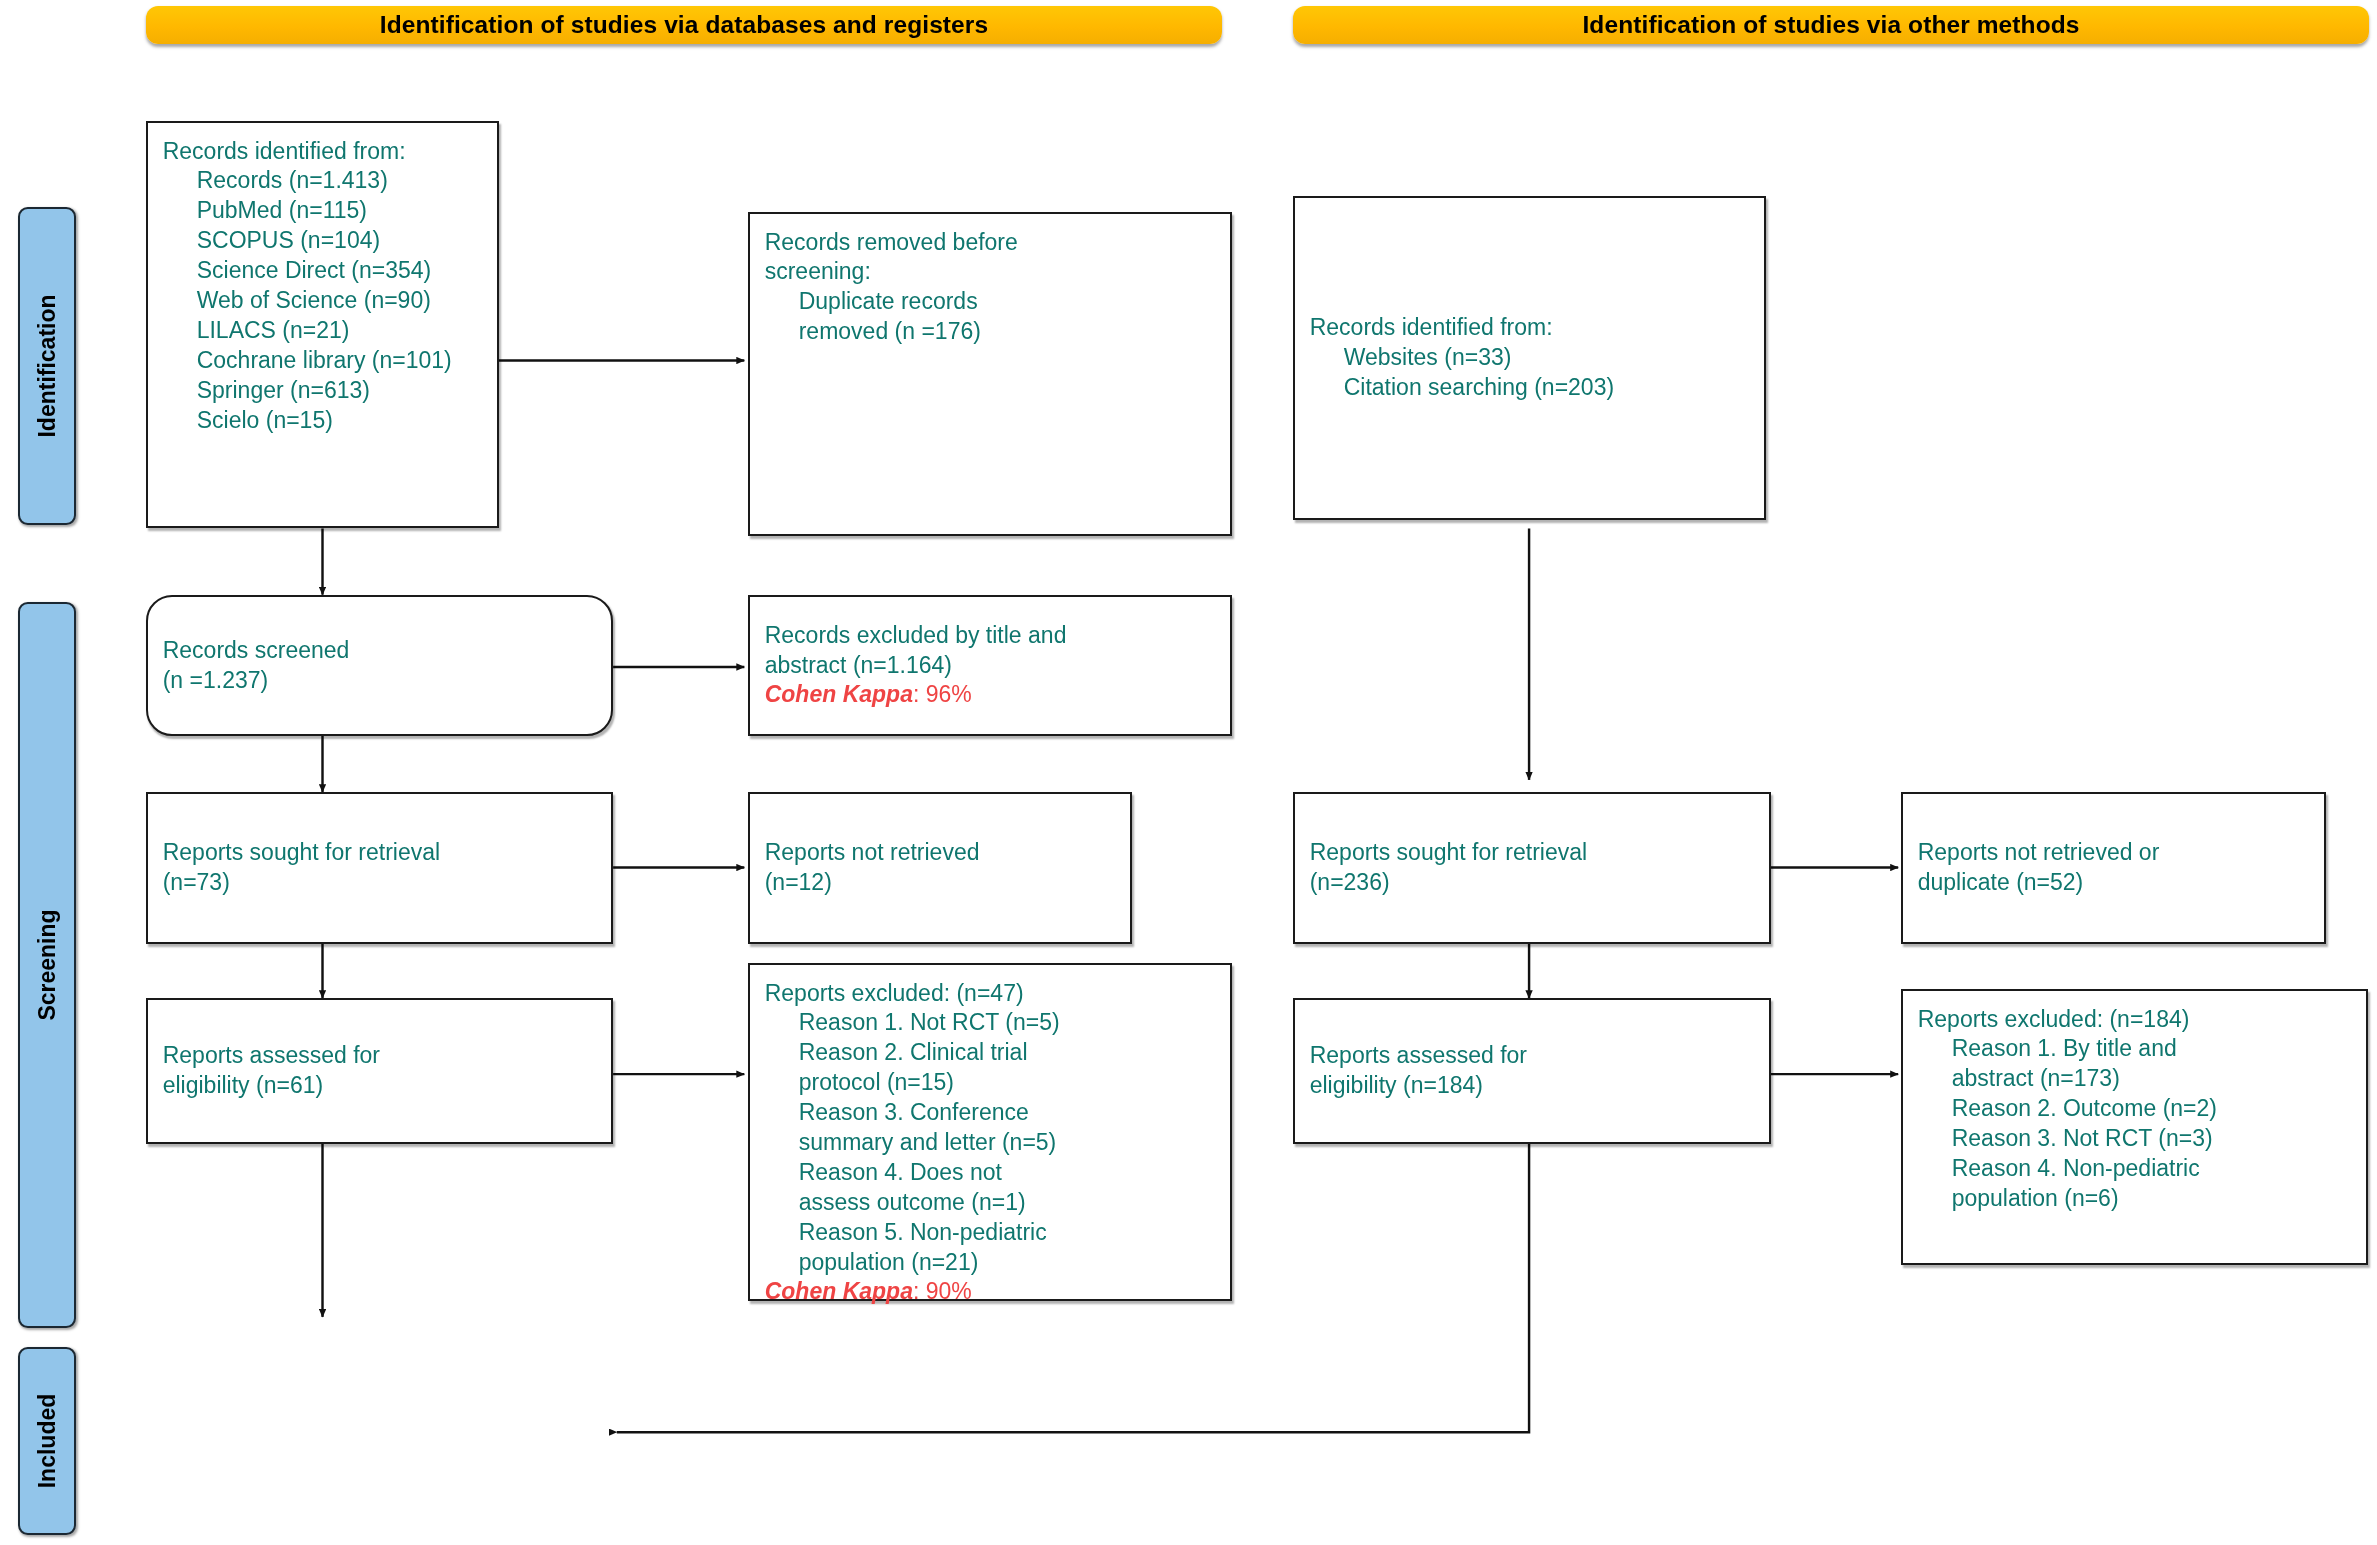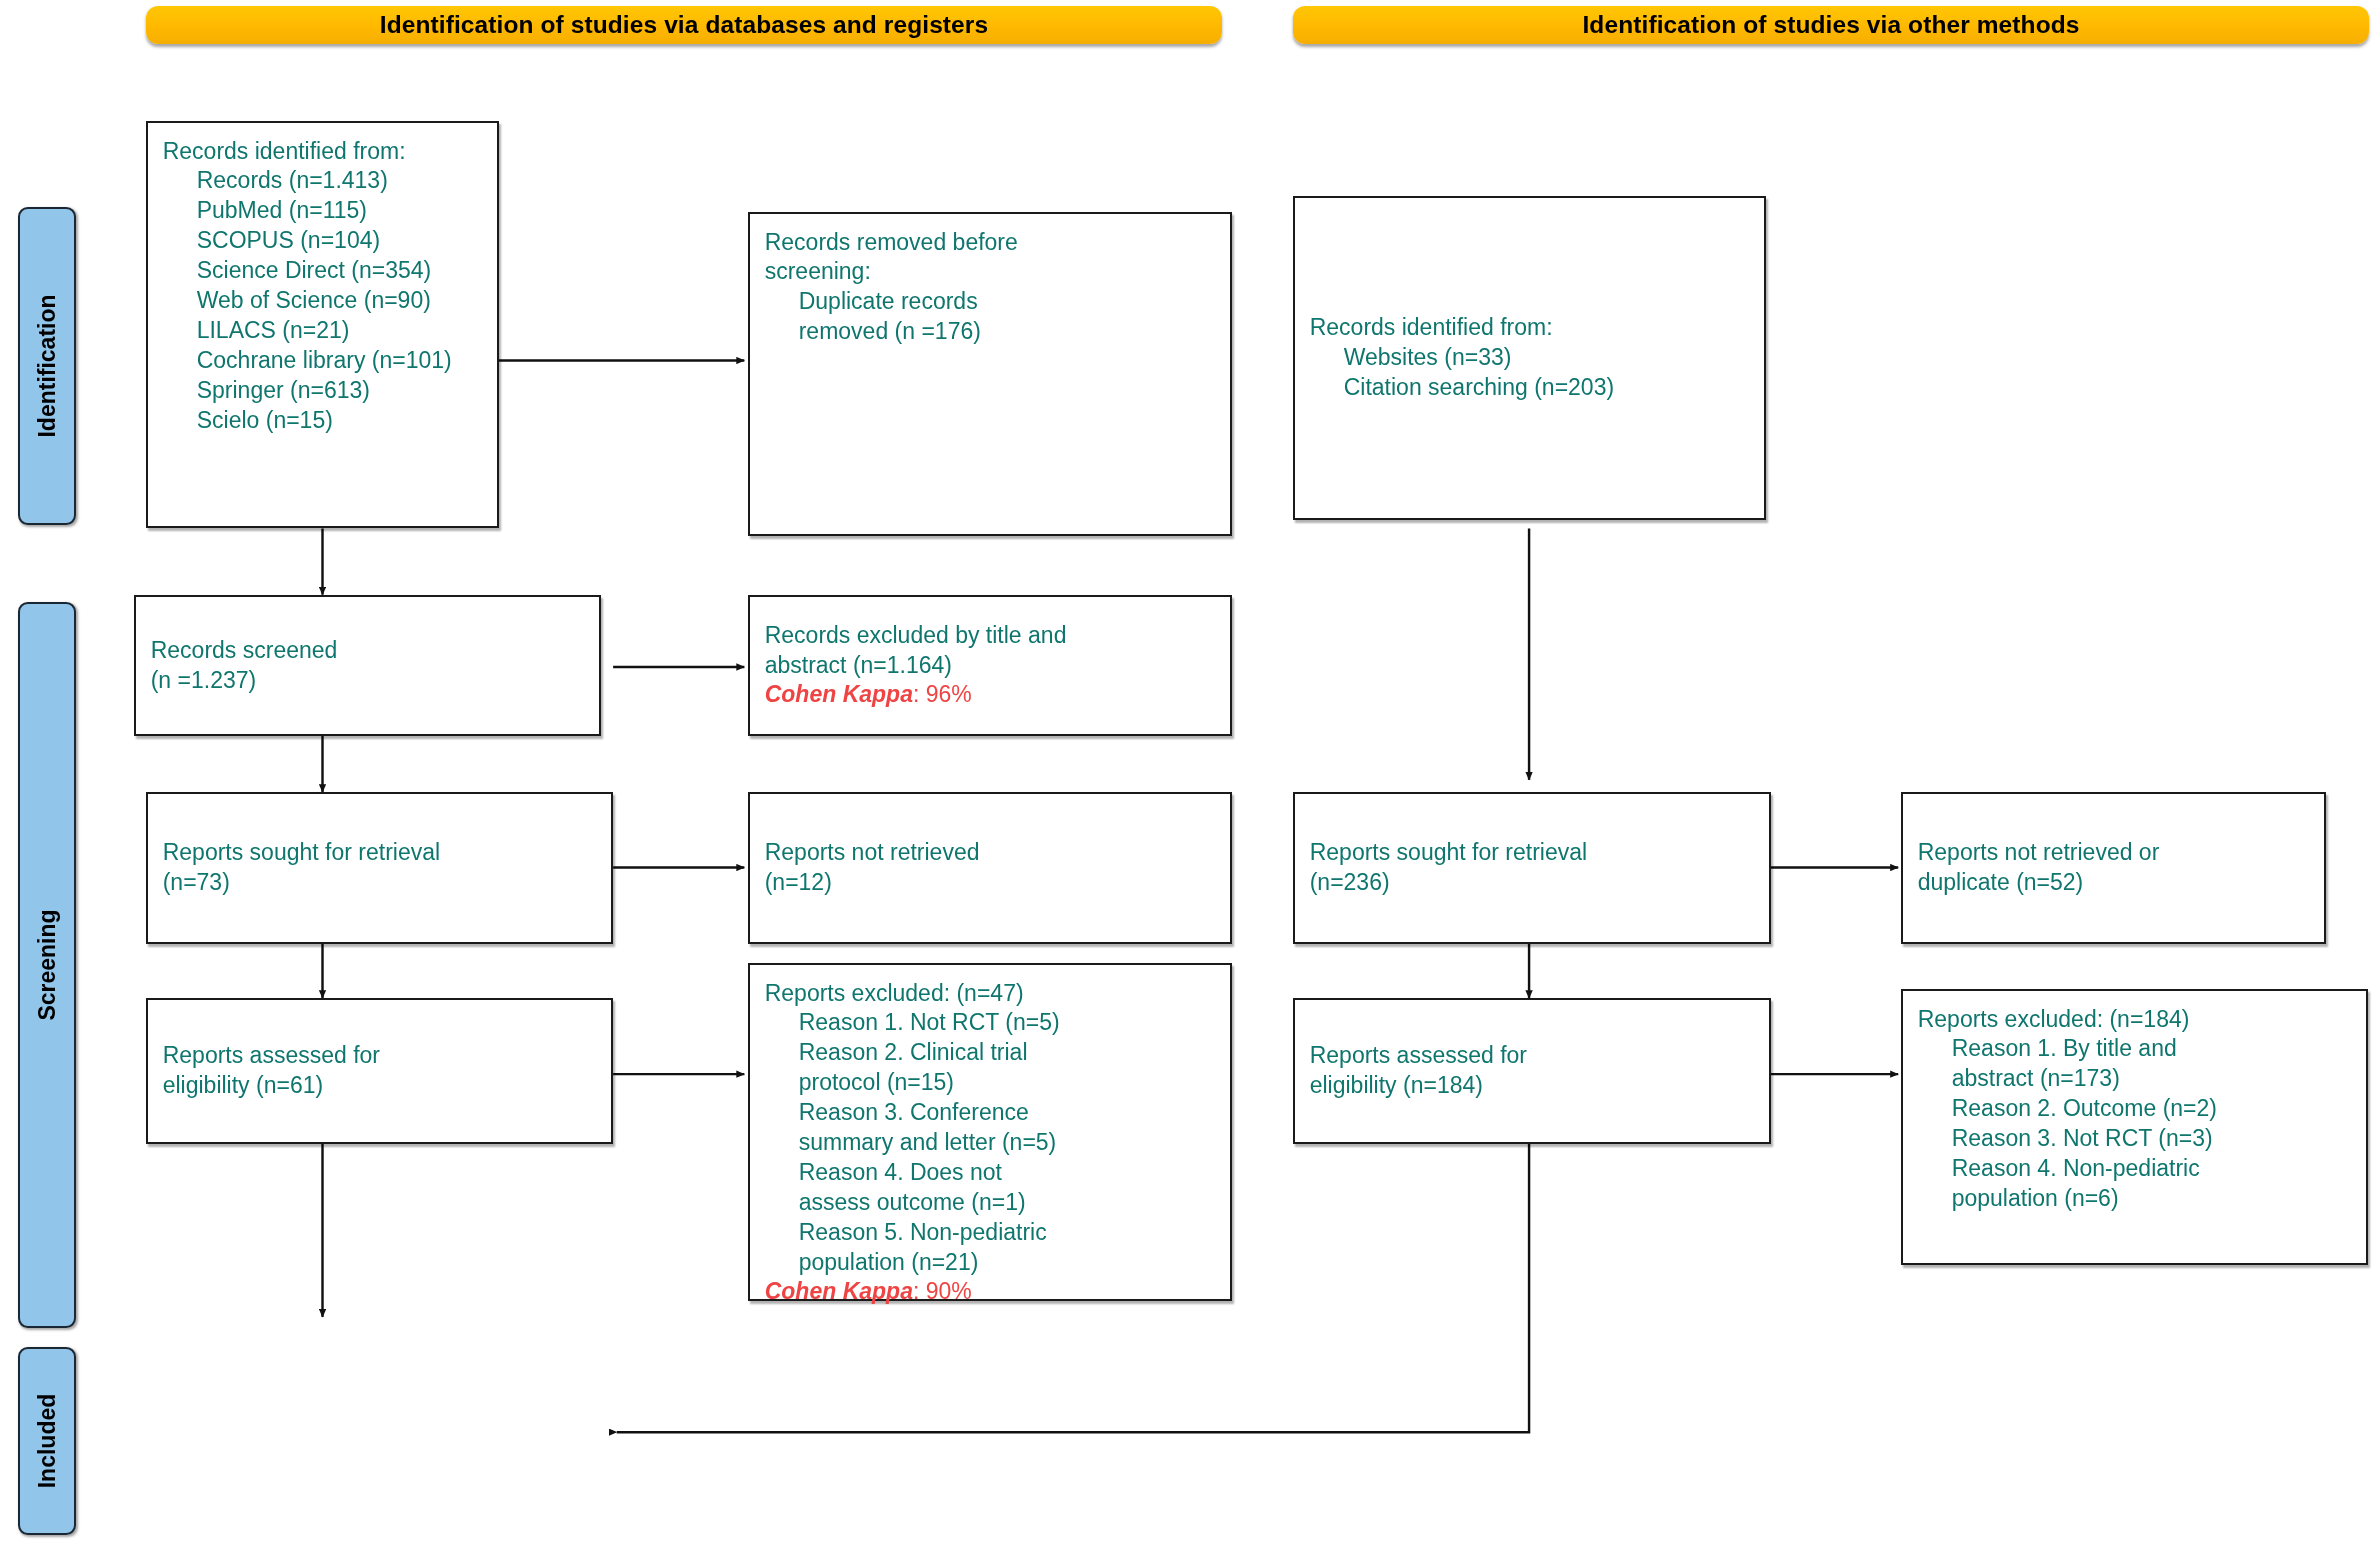--- a/index.html
+++ b/index.html
@@ -123,21 +123,21 @@
     <div class="ln ind">Scielo (n=15)</div>
   </div>
 
   <div class="bx" style="left:748px;top:212px;width:484px;height:324px;">
     <div class="ln">Records removed before
 screening:</div>
     <div class="ln ind">Duplicate records
 removed (n =176)</div>
   </div>
 
-  <div class="bx" style="left:134px;top:595px;width:467px;height:141px;">
+  <div class="bx" style="left:146px;top:595px;width:467px;height:141px;border-radius:26px;">
     <div class="vcenter">
       <div class="ln">Records screened</div>
       <div class="ln">(n =1.237)</div>
     </div>
   </div>
 
   <div class="bx" style="left:748px;top:595px;width:484px;height:141px;">
     <div class="vcenter">
       <div class="ln">Records excluded by title and</div>
       <div class="ln">abstract (n=1.164)</div>
@@ -145,21 +145,21 @@
     </div>
   </div>
 
   <div class="bx" style="left:146px;top:792px;width:467px;height:152px;">
     <div class="vcenter">
       <div class="ln">Reports sought for retrieval</div>
       <div class="ln">(n=73)</div>
     </div>
   </div>
 
-  <div class="bx" style="left:748px;top:792px;width:484px;height:152px;">
+  <div class="bx" style="left:748px;top:792px;width:384px;height:152px;">
     <div class="vcenter">
       <div class="ln">Reports not retrieved</div>
       <div class="ln">(n=12)</div>
     </div>
   </div>
 
   <div class="bx" style="left:146px;top:998px;width:467px;height:146px;">
     <div class="vcenter">
       <div class="ln">Reports assessed for</div>
       <div class="ln">eligibility (n=61)</div>

